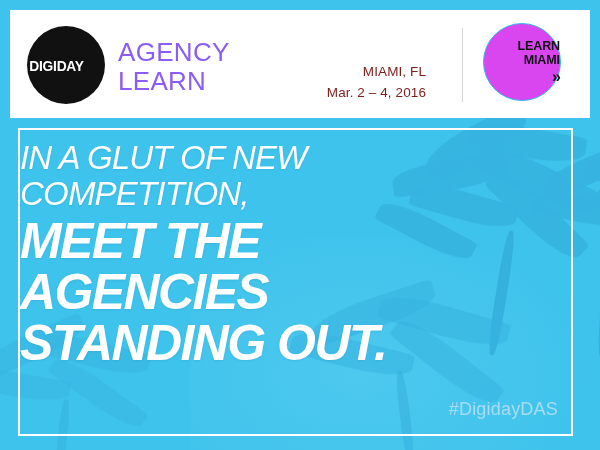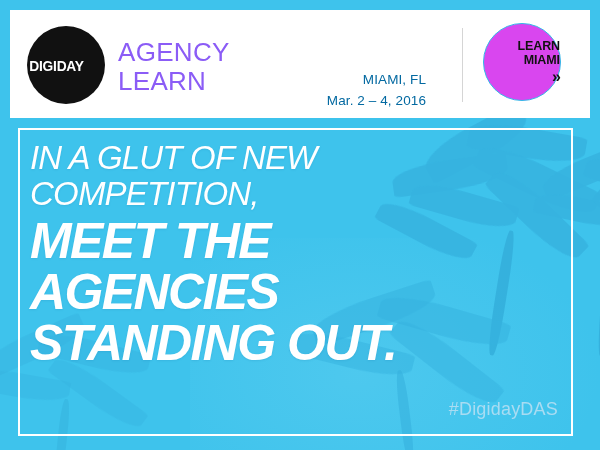--- a/index.html
+++ b/index.html
@@ -65,23 +65,23 @@
     color: #8b5cf6;
     font-size: 26px;
     font-weight: 300;
     letter-spacing: 0.3px;
   }
   #event-name .ln { display: block; }
 
   #event-meta {
     position: absolute;
     right: 164px;
-    top: 60px;
+    top: 52px;
     text-align: right;
-    color: #0369a1;
+    color: #7f1d1d;
     font-size: 13.5px;
     line-height: 1.55;
     letter-spacing: 0.1px;
   }
   #event-meta .ln { display: block; white-space: nowrap; }
 
   #divider {
     position: absolute;
     left: 452px;
     top: 18px;
@@ -171,21 +171,21 @@
     width: 555px;
     height: 308px;
     border: 2.5px solid #ffffff;
     z-index: 4;
     pointer-events: none;
   }
 
   
   #headline {
     position: absolute;
-    left: 30px;
+    left: 20px;
     top: 22px;
     z-index: 5;
     color: #ffffff;
     font-style: italic;
     letter-spacing: -0.5px;
     text-shadow: 0 1px 2px rgba(30,130,175,.18);
   }
   #headline .hl {
     display: block;
     white-space: nowrap;

